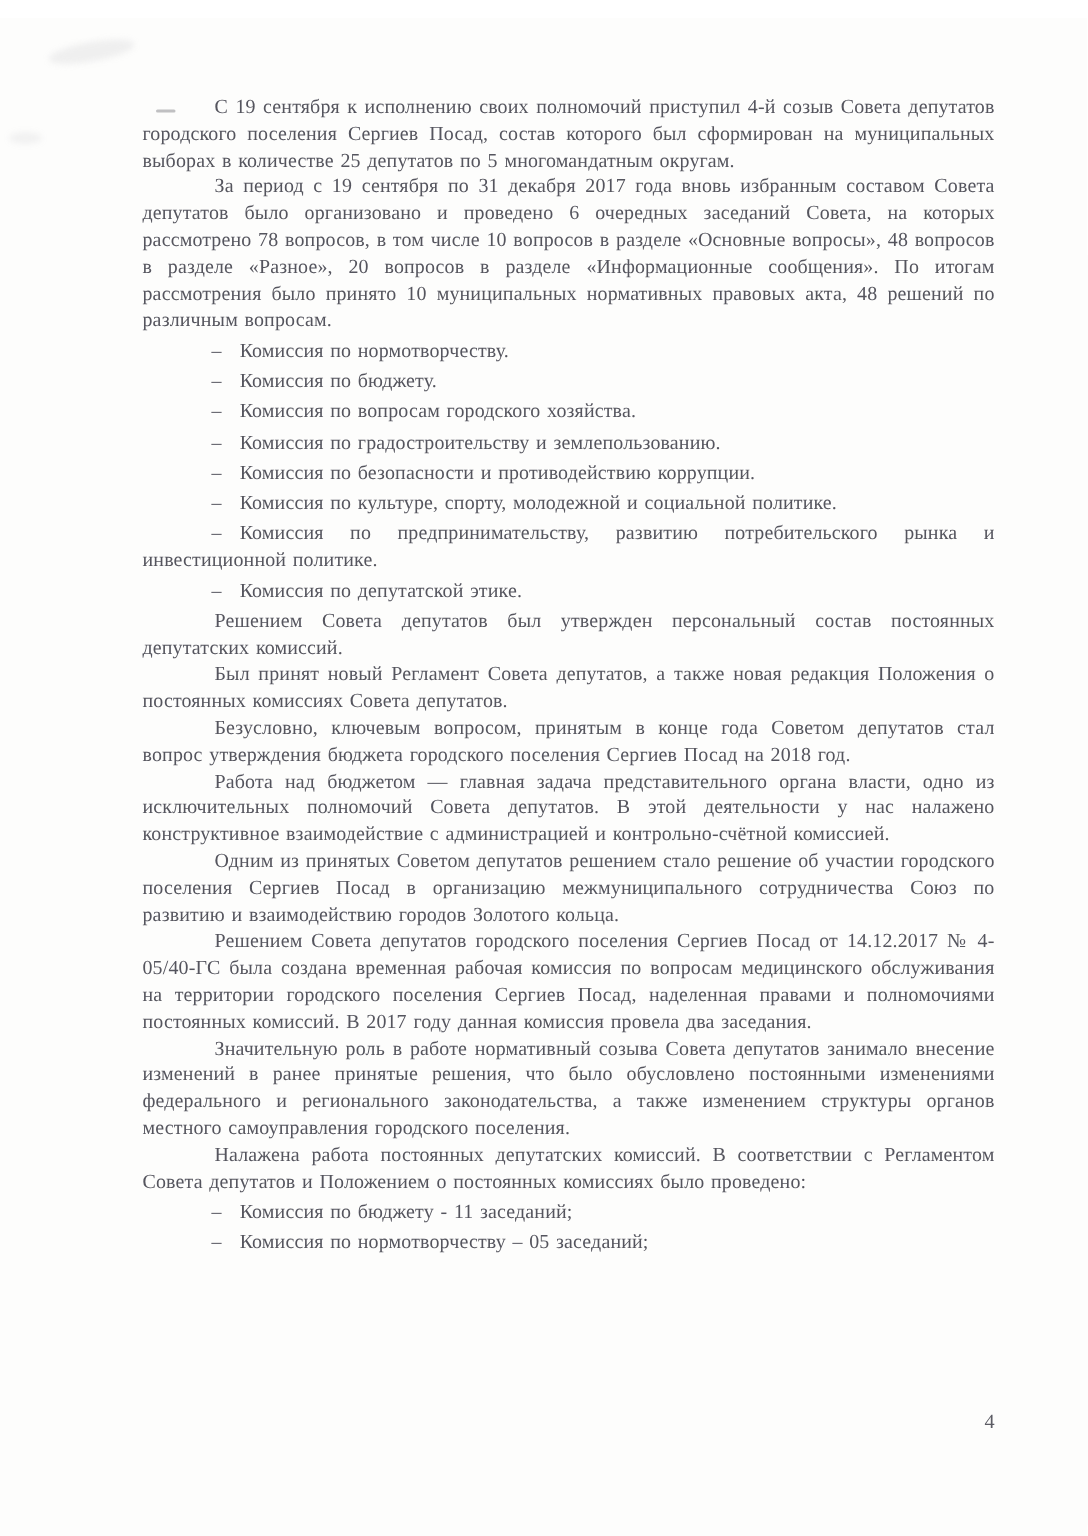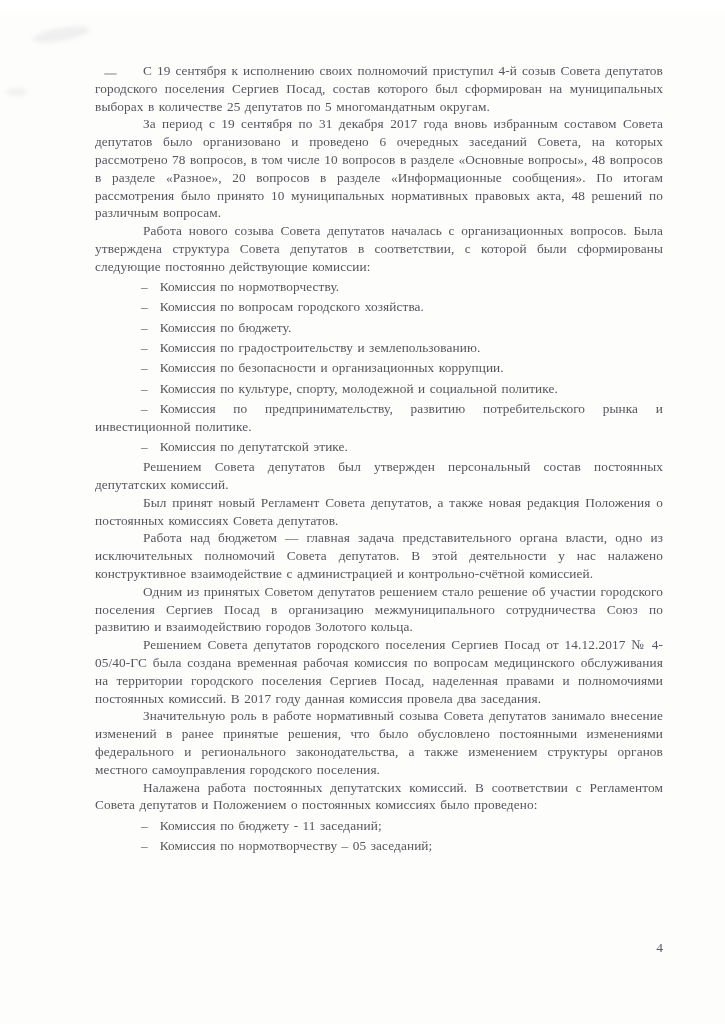--- a/index.html
+++ b/index.html
@@ -82,33 +82,33 @@
 <div class="page">
 
   <div class="smudge s1"></div>
   <div class="smudge s2"></div>
   <div class="margin-dash"></div>
 
   <div class="content">
 
     <p class="para">С 19 сентября к исполнению своих полномочий приступил 4-й созыв Совета депутатов городского поселения Сергиев Посад, состав которого был сформирован на муниципальных выборах в количестве 25 депутатов по 5 многомандатным округам.</p>
     <p class="para">За период с 19 сентября по 31 декабря 2017 года вновь избранным составом Совета депутатов было организовано и проведено 6 очередных заседаний Совета, на которых рассмотрено 78 вопросов, в том числе 10 вопросов в разделе «Основные вопросы», 48 вопросов в разделе «Разное», 20 вопросов в разделе «Информационные сообщения». По итогам рассмотрения было принято 10 муниципальных нормативных правовых акта, 48 решений по различным вопросам.</p>
-    <p class="para">Работа нового созыва Совета депутатов началась с организационных вопросов. Была утверждена структура Совета депутатов в соответствии, с которой были сформированы следующие постоянно действующие комиссии:</p>
 
     <p class="li"><span class="mk">–</span><span>Комиссия по нормотворчеству.</span></p>
+    <p class="li"><span class="mk">–</span><span>Комиссия по бюджету.</span></p>
     <p class="li"><span class="mk">–</span><span>Комиссия по вопросам городского хозяйства.</span></p>
-    <p class="li"><span class="mk">–</span><span>Комиссия по бюджету.</span></p>
     <p class="li"><span class="mk">–</span><span>Комиссия по градостроительству и землепользованию.</span></p>
-    <p class="li"><span class="mk">–</span><span>Комиссия по безопасности и организационных коррупции.</span></p>
+    <p class="li"><span class="mk">–</span><span>Комиссия по безопасности и противодействию коррупции.</span></p>
     <p class="li"><span class="mk">–</span><span>Комиссия по культуре, спорту, молодежной и социальной политике.</span></p>
     <p class="li"><span class="mk">–</span><span>Комиссия по предпринимательству, развитию потребительского рынка и инвестиционной политике.</span></p>
     <p class="li"><span class="mk">–</span><span>Комиссия по депутатской этике.</span></p>
 
     <p class="para">Решением Совета депутатов был утвержден персональный состав постоянных депутатских комиссий.</p>
     <p class="para">Был принят новый Регламент Совета депутатов, а также новая редакция Положения о постоянных комиссиях Совета депутатов.</p>
+    <p class="para">Безусловно, ключевым вопросом, принятым в конце года Советом депутатов стал вопрос утверждения бюджета городского поселения Сергиев Посад на 2018 год.</p>
     <p class="para">Работа над бюджетом — главная задача представительного органа власти, одно из исключительных полномочий Совета депутатов. В этой деятельности у нас налажено конструктивное взаимодействие с администрацией и контрольно-счётной комиссией.</p>
     <p class="para">Одним из принятых Советом депутатов решением стало решение об участии городского поселения Сергиев Посад в организацию межмуниципального сотрудничества Союз по развитию и взаимодействию городов Золотого кольца.</p>
     <p class="para">Решением Совета депутатов городского поселения Сергиев Посад от 14.12.2017 № 4-05/40-ГС была создана временная рабочая комиссия по вопросам медицинского обслуживания на территории городского поселения Сергиев Посад, наделенная правами и полномочиями постоянных комиссий. В 2017 году данная комиссия провела два заседания.</p>
     <p class="para">Значительную роль в работе нормативный созыва Совета депутатов занимало внесение изменений в ранее принятые решения, что было обусловлено постоянными изменениями федерального и регионального законодательства, а также изменением структуры органов местного самоуправления городского поселения.</p>
     <p class="para">Налажена работа постоянных депутатских комиссий. В соответствии с Регламентом Совета депутатов и Положением о постоянных комиссиях было проведено:</p>
 
     <p class="li"><span class="mk">–</span><span>Комиссия по бюджету  - 11 заседаний;</span></p>
     <p class="li"><span class="mk">–</span><span>Комиссия по нормотворчеству – 05 заседаний;</span></p>
 
   </div>

